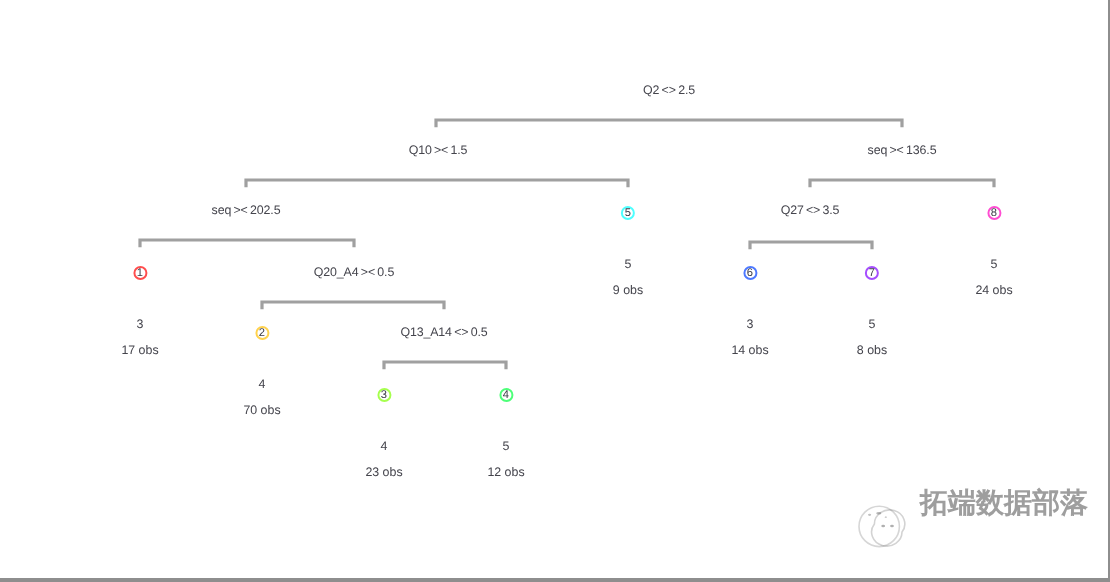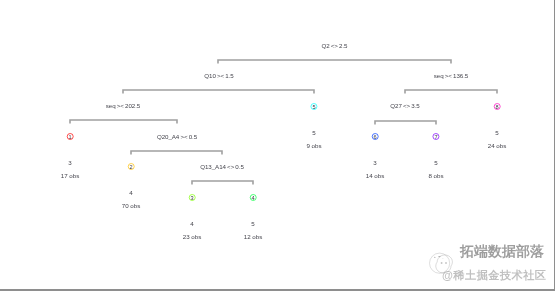--- a/index.html
+++ b/index.html
@@ -115,15 +115,14 @@
         <circle cx="10.6" cy="11.2" r="10.1" fill="none" stroke="rgba(120,120,120,0.30)" stroke-width="0.8"></circle>
         <path d="M 8.2 10.0 A 7.6 7.0 0 1 0 22.0 14.0 A 7.6 7.0 0 1 0 8.2 10.0 Z" fill="none" stroke="rgba(120,120,120,0.33)" stroke-width="0.8"></path>
         <ellipse cx="12.6" cy="11.0" rx="0.95" ry="0.65" fill="rgba(80,80,80,0.45)"></ellipse>
         <ellipse cx="17.0" cy="11.0" rx="0.95" ry="0.65" fill="rgba(80,80,80,0.45)"></ellipse>
         <ellipse cx="5.8" cy="5.4" rx="0.8" ry="0.55" fill="rgba(80,80,80,0.35)"></ellipse>
         <ellipse cx="10.4" cy="4.6" rx="1.3" ry="0.6" fill="rgba(80,80,80,0.40)"></ellipse>
         <ellipse cx="13.9" cy="6.6" rx="0.55" ry="0.45" fill="rgba(80,80,80,0.28)"></ellipse>
       </svg>
     </div>
     <div class="wm1">拓端数据部落</div>
-    <div class="wm2">@稀土掘金技术社区</div>
   </div>
 </div>
 
 </body></html>

